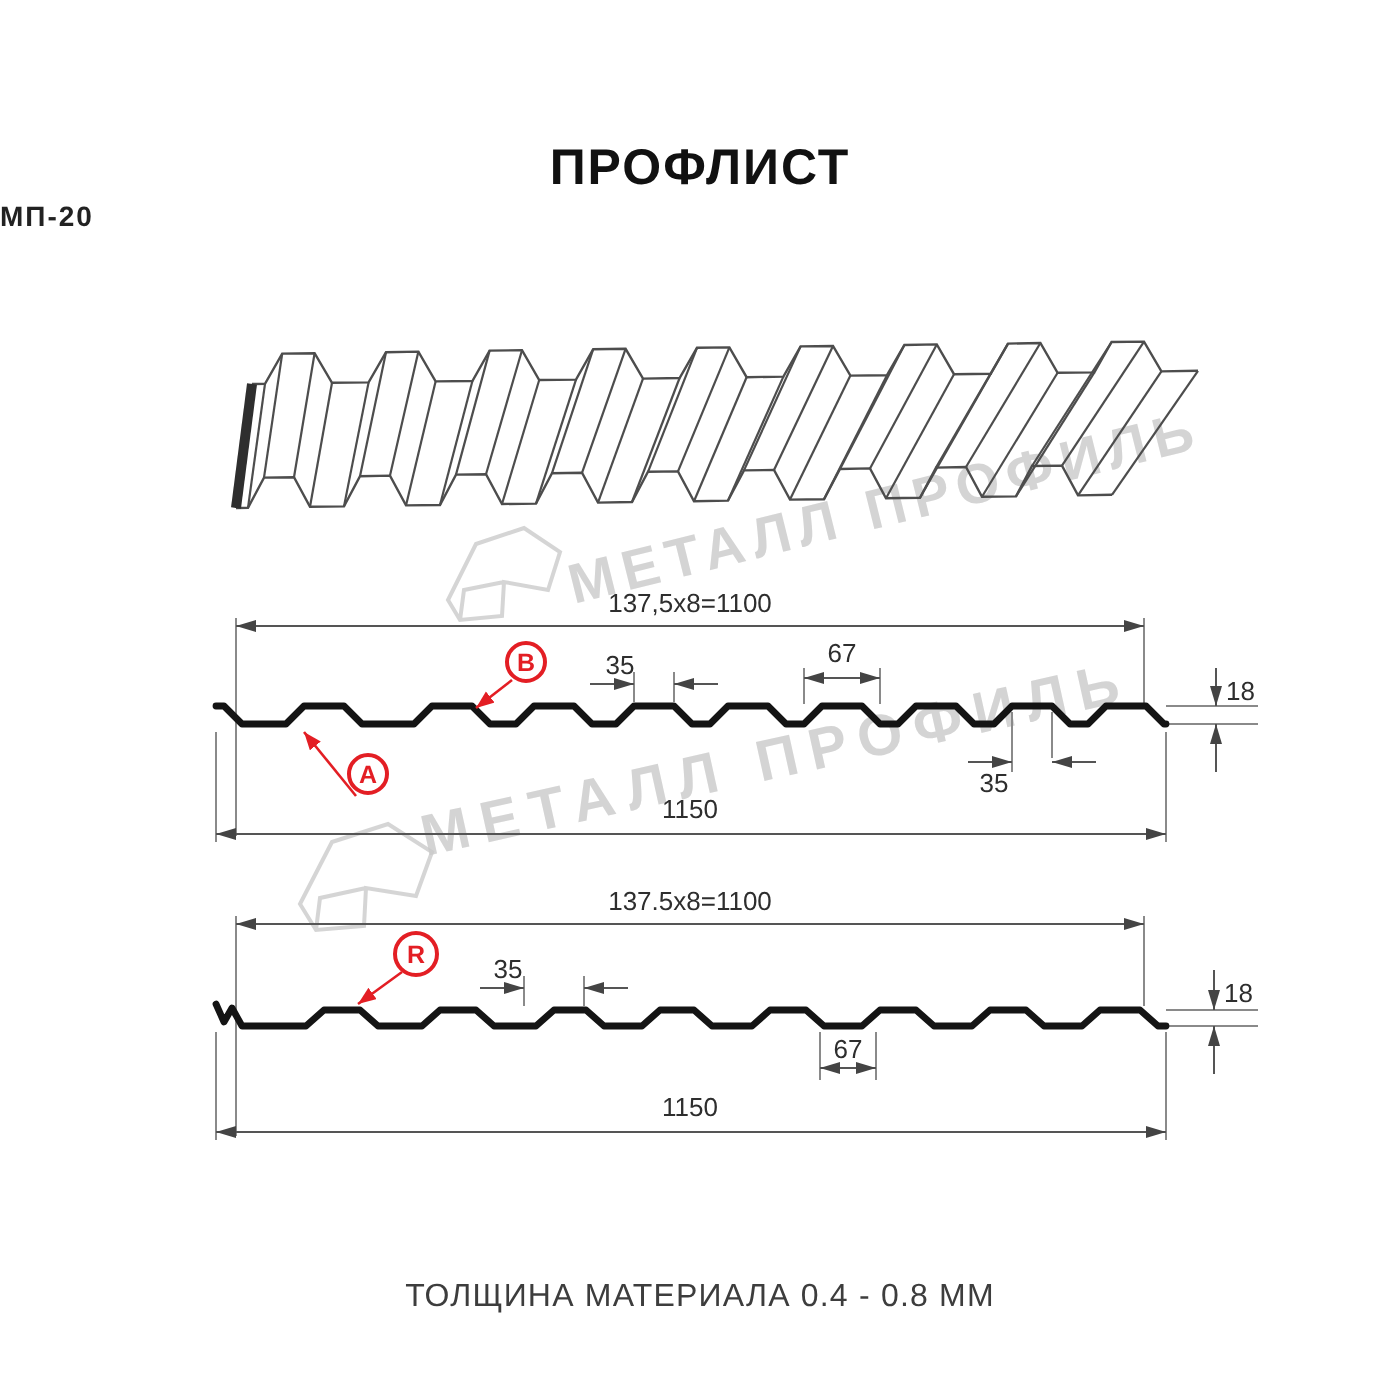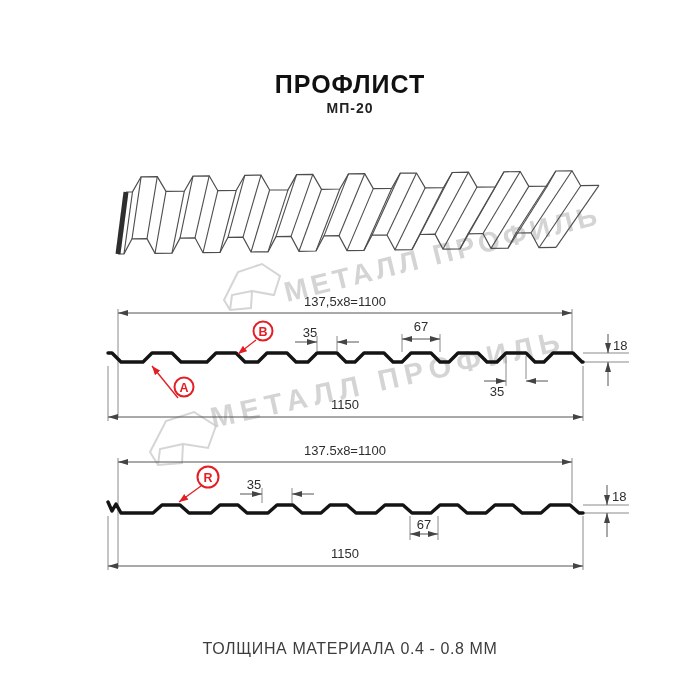--- a/index.html
+++ b/index.html
@@ -1,20 +1,20 @@
 <!DOCTYPE html>
 <html><head>
 <meta charset="utf-8">
 <style>
   html,body{margin:0;padding:0;background:#fff;}
   .page{position:relative;width:700px;height:700px;background:#fff;overflow:hidden;
         font-family:"Liberation Sans",sans-serif;}
   .title{position:absolute;top:58px;left:0;width:700px;text-align:center;
          font-size:25px;font-weight:800;letter-spacing:1px;color:#111;margin-top:12px;}
-  .subtitle{position:absolute;top:100px;left:0;width:700px;text-align:center;
+  .subtitle{position:absolute;top:100px;left:0;width:700px;text-align:left;
             font-size:14px;font-weight:600;letter-spacing:1px;color:#222;}
   .footer{position:absolute;top:640px;left:0;width:700px;text-align:center;
           font-size:16px;font-weight:500;letter-spacing:.6px;color:#3d3d3d;}
   svg{position:absolute;left:0;top:0;}
   .dimtxt{font-family:"Liberation Sans",sans-serif;font-size:13px;fill:#2e2e2e;}
   .redtxt{font-family:"Liberation Sans",sans-serif;font-size:12.5px;font-weight:700;fill:#e31e24;}
   .wmtxt{font-family:"Liberation Sans",sans-serif;font-weight:700;fill:#cacaca;opacity:.8;}
   .dimline{stroke:#555;stroke-width:1;fill:none;}
   .extline{stroke:#8a8a8a;stroke-width:1;fill:none;}
   .profile{stroke:#141414;stroke-width:3.4;fill:none;stroke-linejoin:round;stroke-linecap:round;}

